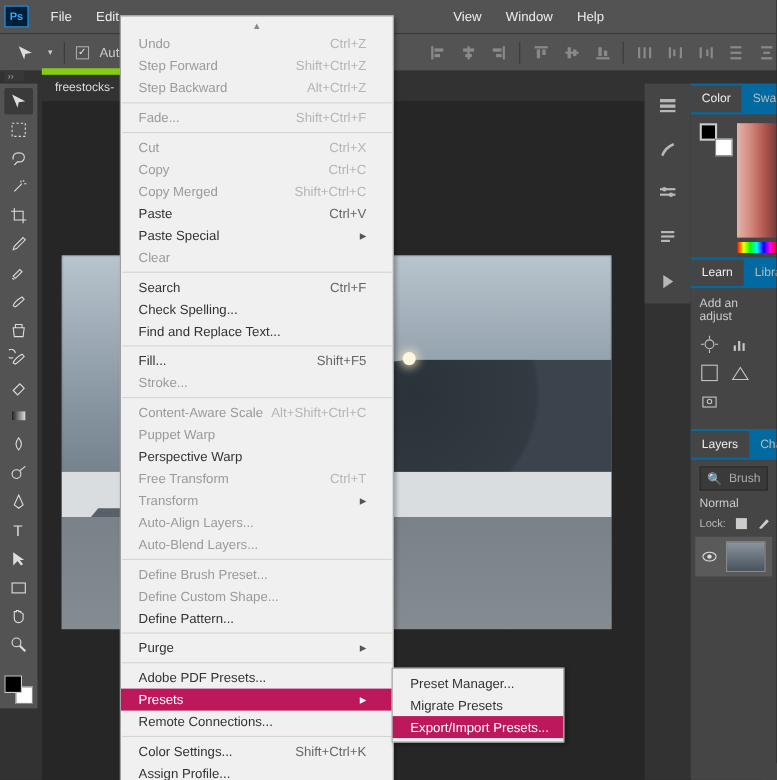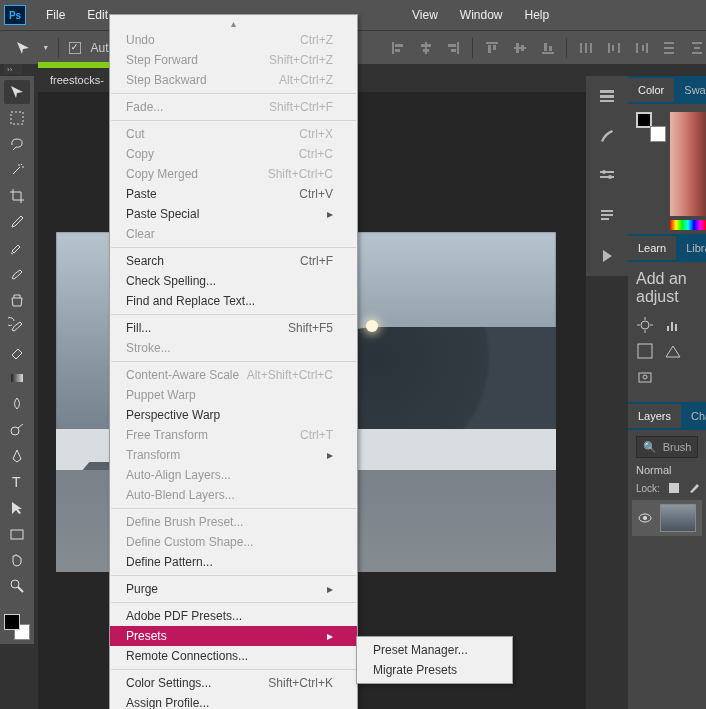--- a/index.html
+++ b/index.html
@@ -50,39 +50,39 @@
 .menu-arrow-up { text-align: center; color: #888; font-size: 10px; line-height: 12px; }
 .menu-item { display: flex; justify-content: space-between; padding: 3px 24px 3px 16px; cursor: pointer; white-space: nowrap; }
 .menu-item.disabled { color: #9a9a9a; }
 .menu-item.highlight { background: #be185d; color: #fff; }
 .menu-item .sc { color: #666; }
 .menu-item.disabled .sc { color: #b5b5b5; }
 .menu-item .sub { color: #555; }
 .menu-item.highlight .sub { color: #fff; }
 .menu-sep { height: 1px; background: #d4d4d4; margin: 3px 1px; }
 
-.submenu { left: 356px; top: 636px; width: 157px; }
+.submenu { left: 356px; top: 607px; width: 157px; }
 
 
 .rightcol { position: absolute; right: 78px; top: 76px; width: 42px; background: #454545; display: flex; flex-direction: column; align-items: center; padding: 10px 0; gap: 20px; }
 .rc-icon { width: 24px; height: 20px; display: flex; align-items: center; justify-content: center; opacity: 0.85; }
 
 .panels { position: absolute; right: 0; top: 76px; width: 78px; bottom: 0; background: #454545; display: flex; flex-direction: column; }
-.panel-tabs { height: 28px; background: #0c4a6e; display: flex; align-items: center; }
+.panel-tabs { height: 28px; background: #0369a1; display: flex; align-items: center; }
 .ptab { padding: 6px 10px; color: #bbb; font-size: 11px; }
 .ptab.active { background: #454545; color: #eee; }
 .color-panel-body { padding: 8px; height: 130px; position: relative; }
 .color-swatch { width: 24px; height: 24px; position: relative; }
 .color-swatch .fg { width: 16px; height: 16px; background: #000; border: 2px solid #ccc; position: absolute; top: 0; left: 0; }
 .color-swatch .bg { width: 16px; height: 16px; background: #fff; border: 1px solid #888; position: absolute; bottom: -6px; right: -6px; }
 .color-gradient { position: absolute; left: 42px; top: 8px; right: 0; bottom: 18px; background: linear-gradient(to right, #e4b3aa, #d48a7e, #b45a52, #7a3a36); }
 .hue-strip { position: absolute; left: 42px; right: 0; bottom: 4px; height: 10px; background: linear-gradient(to right, #f00,#ff0,#0f0,#0ff,#00f,#f0f,#f00); }
 
 .adjust-panel { padding: 8px; }
-.adjust-label { color: #ccc; font-size: 16px; margin-bottom: 10px; }
+.adjust-label { color: #ccc; font-size: 11px; margin-bottom: 10px; }
 .adjust-row { display: flex; gap: 10px; margin-bottom: 8px; }
 .adj-icon { width: 18px; height: 18px; opacity: 0.85; display: flex; align-items: center; justify-content: center; }
 
 .layers-panel .search-box { margin: 6px 8px; height: 22px; background: #3a3a3a; border: 1px solid #2a2a2a; color: #aaa; font-size: 11px; padding: 0 6px; display: flex; align-items: center; gap: 6px; }
 .layers-panel .blend { margin: 4px 8px; color: #ccc; font-size: 11px; }
 .layers-panel .lockrow { margin: 6px 8px; display: flex; align-items: center; gap: 8px; color: #bbb; font-size: 10px; }
 .layer-row { display: flex; align-items: center; padding: 4px 6px; gap: 8px; background: #5a5a5a; margin: 2px 4px; }
 .layer-thumb { width: 36px; height: 28px; background: linear-gradient(#8a95a0,#4a535c); border: 1px solid #888; }
 .eye { width: 14px; height: 14px; }
 
@@ -575,13 +575,14 @@
       <span class="sc">Shift+Ctrl+K</span>
     </div>
     <div class="menu-item">
       <span>Assign Profile...</span>
     </div>
   </div>
 
 <div class="menu submenu" id="presets-submenu">
     <div class="menu-item">Preset Manager...</div>
     <div class="menu-item">Migrate Presets</div>
+    <div class="menu-item highlight">Export/Import Presets...</div>
   </div>
 
 </body></html>

